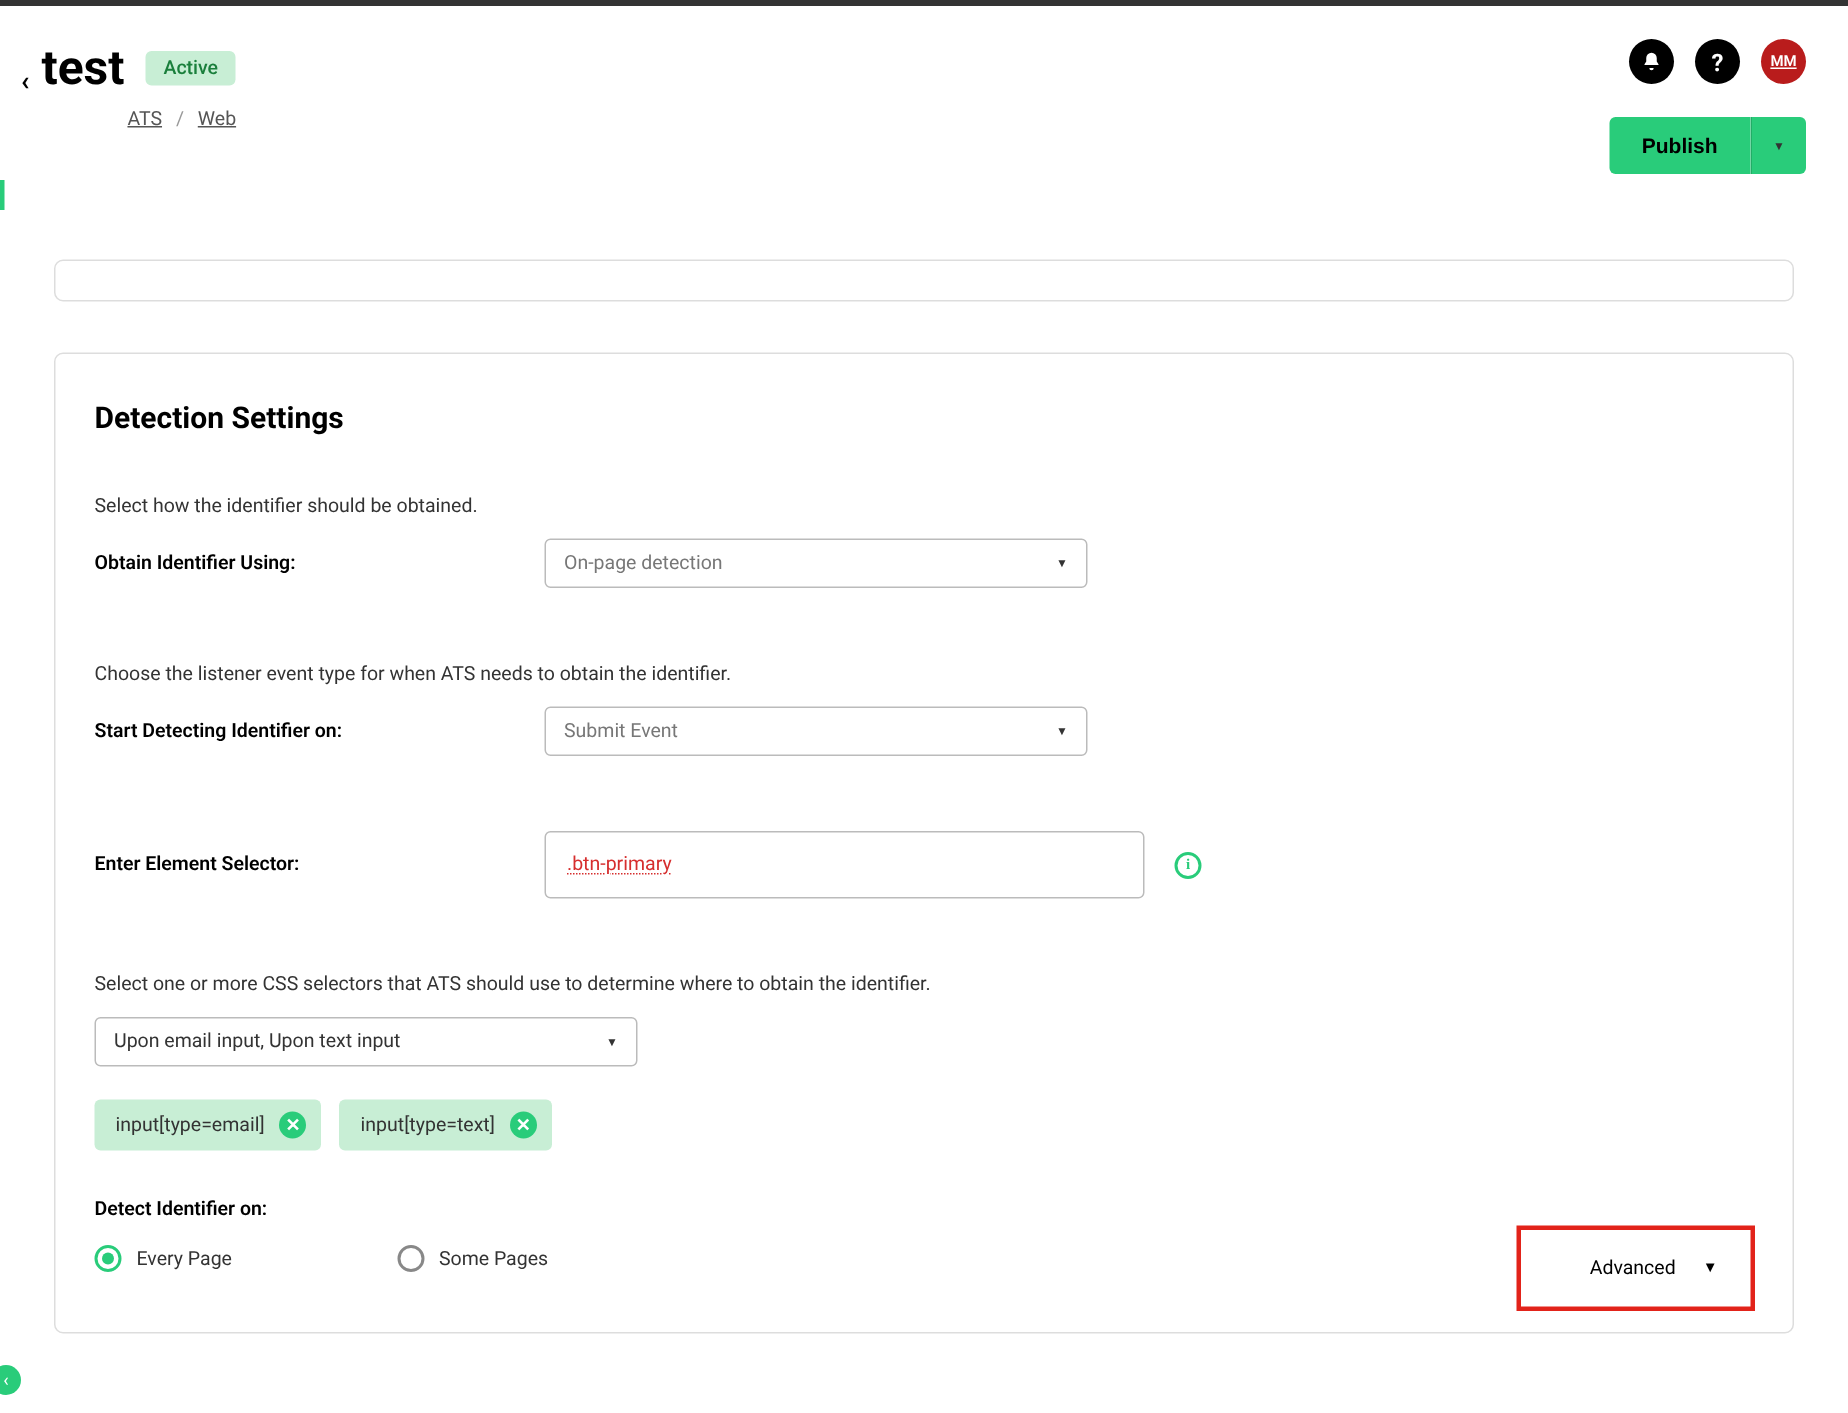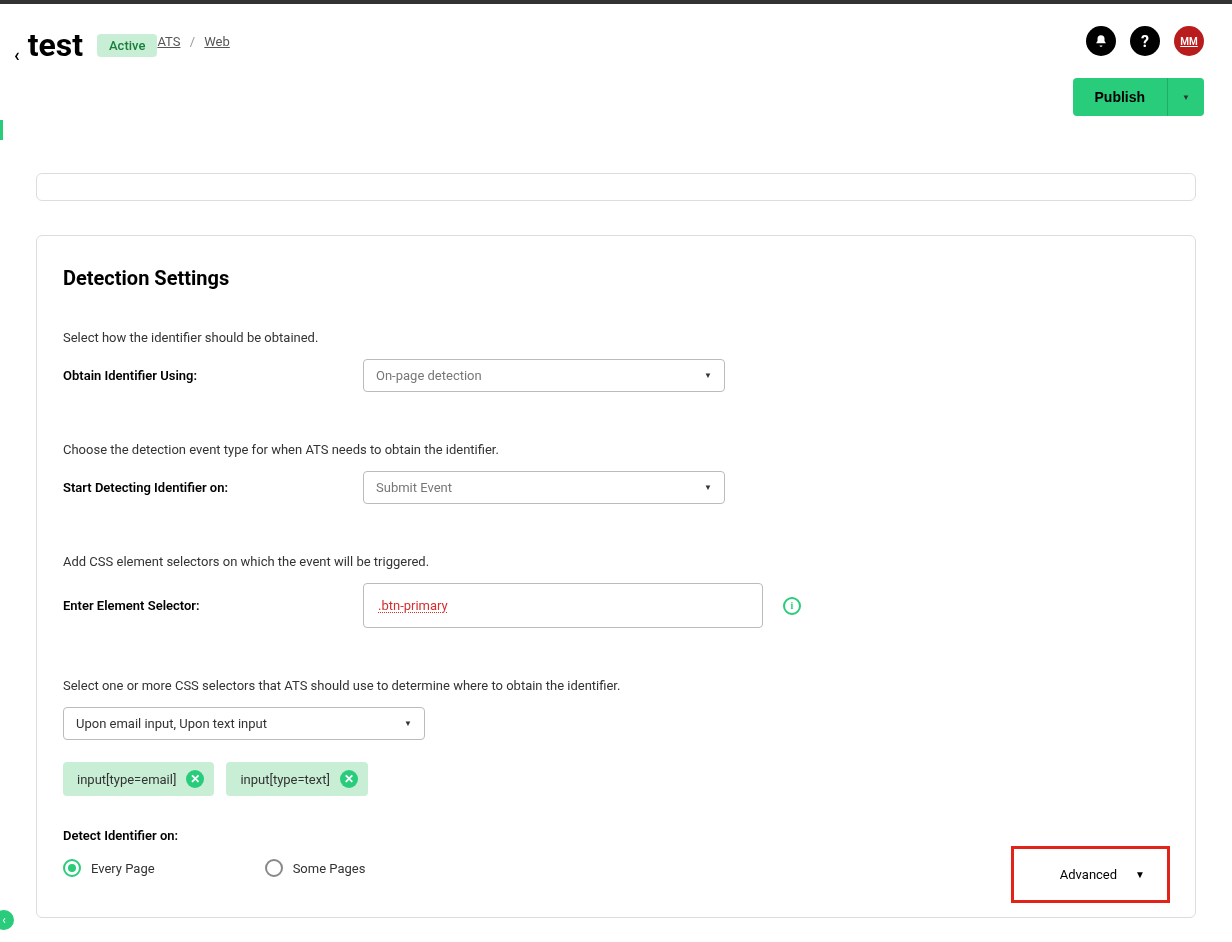--- a/index.html
+++ b/index.html
@@ -34,21 +34,21 @@
     .back-chevron {
       font-size: 18px;
       color: #000;
       margin-top: 18px;
       margin-right: 8px;
       cursor: pointer;
       font-weight: bold;
     }
     .title-block {
       display: flex;
-      flex-direction: row;
+      flex-direction: column;
       text-align: right;
     }
     .title-row {
       display: flex;
       align-items: center;
       gap: 14px;
     }
     .page-title {
       font-size: 32px;
       font-weight: 700;
@@ -393,30 +393,29 @@
 
     <p class="help-text">Select how the identifier should be obtained.</p>
     <div class="field-row">
       <label class="field-label">Obtain Identifier Using:</label>
       <div class="select-box">
         <span>On-page detection</span>
         <span class="caret-down">▼</span>
       </div>
     </div>
 
-    <p class="help-text">Choose the detection event type for when ATS needs to obtain the identifier.</p>
+    <p class="help-text">Choose the listener event type for when ATS needs to obtain the identifier.</p>
     <div class="field-row">
       <label class="field-label">Start Detecting Identifier on:</label>
       <div class="select-box">
         <span>Submit Event</span>
         <span class="caret-down">▼</span>
       </div>
     </div>
 
-    <p class="help-text">Add CSS element selectors on which the event will be triggered.</p>
     <div class="field-row">
       <label class="field-label">Enter Element Selector:</label>
       <div class="text-input">
         <span class="text-input-value">.btn-primary</span>
       </div>
       <div class="info-icon">i</div>
     </div>
 
     <p class="help-text">Select one or more CSS selectors that ATS should use to determine where to obtain the identifier.</p>
     <div class="field-row field-row-tight field-row-selector">

